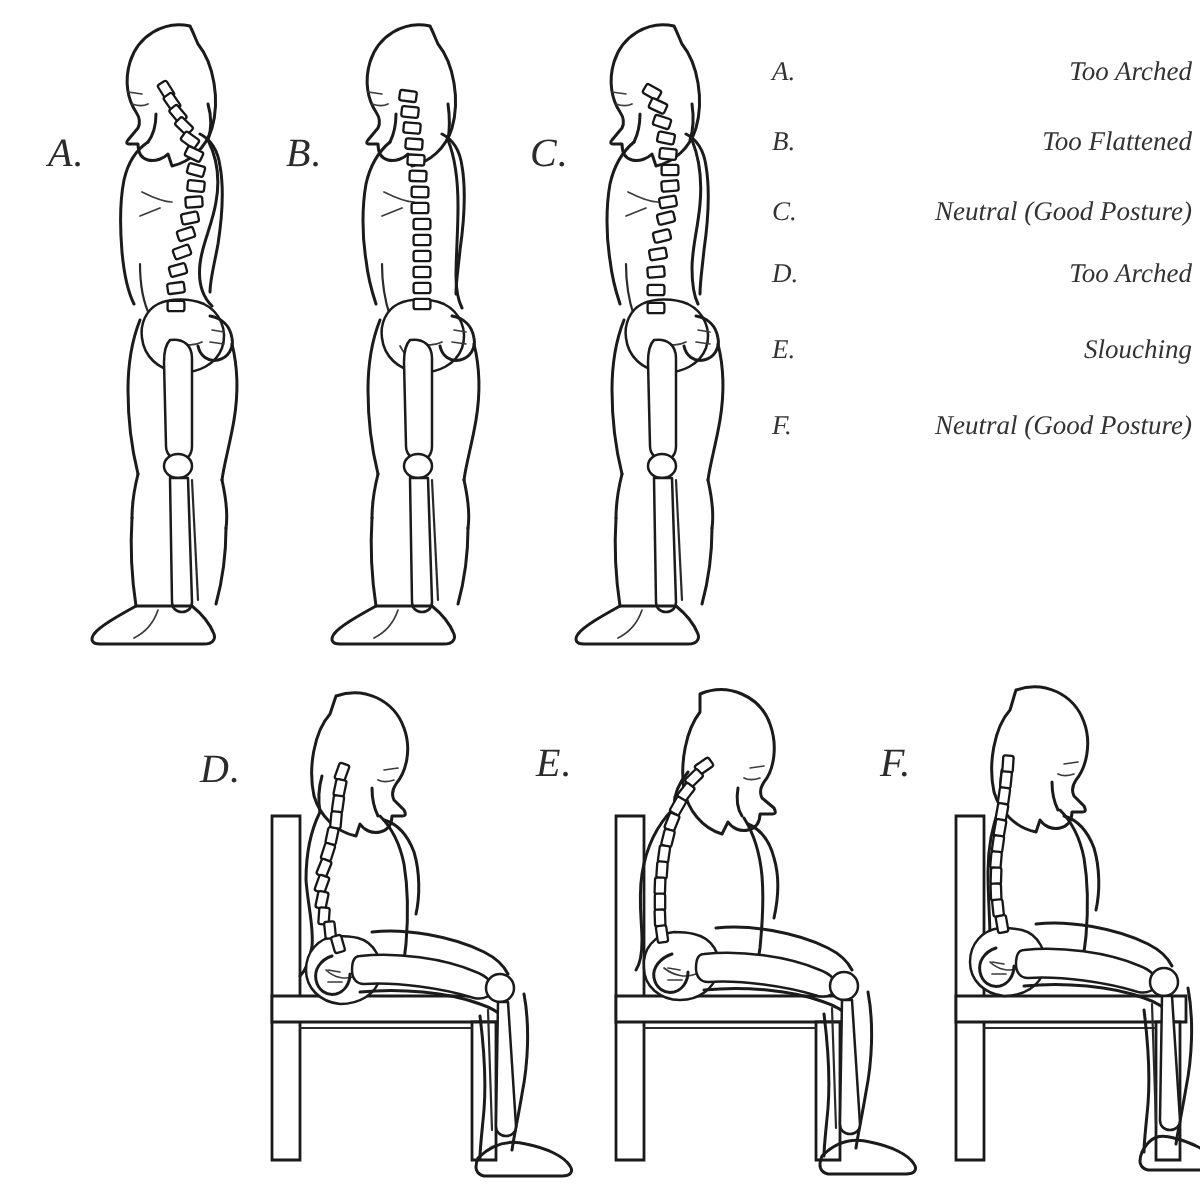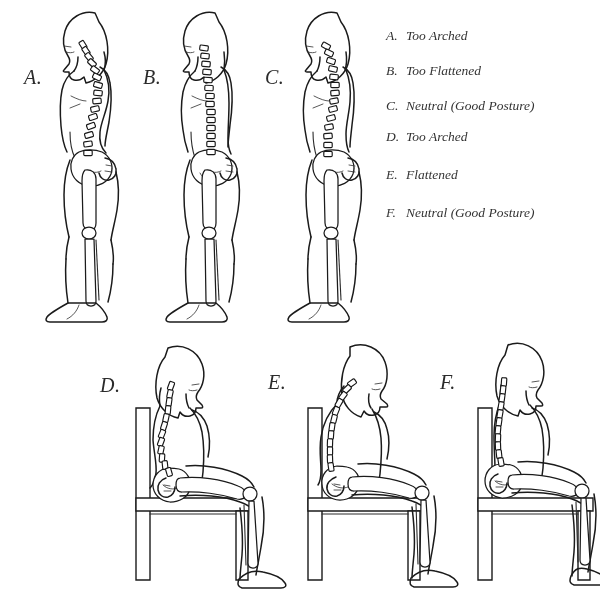--- a/index.html
+++ b/index.html
@@ -91,20 +91,21 @@
     font-size: 13.5px;
     color: #333333;
     white-space: nowrap;
   }
   .legend-key {
     width: 20px;
     flex: 0 0 20px;
   }
   .legend-label {
     flex: 1 1 auto;
+    text-align: right;
   }
 </style>
 </head>
 <body>
 
 <div id="figure-root">
 
   <svg viewBox="0 0 600 600" xmlns="http://www.w3.org/2000/svg">
 
     <defs>
@@ -879,21 +880,21 @@
     <div class="legend-row" style="margin-top:19px;">
       <span class="legend-key">C.</span>
       <span class="legend-label">Neutral (Good Posture)</span>
     </div>
     <div class="legend-row" style="margin-top:15px;">
       <span class="legend-key">D.</span>
       <span class="legend-label">Too Arched</span>
     </div>
     <div class="legend-row" style="margin-top:22px;">
       <span class="legend-key">E.</span>
-      <span class="legend-label">Flattened</span>
+      <span class="legend-label">Slouching</span>
     </div>
     <div class="legend-row" style="margin-top:22px;">
       <span class="legend-key">F.</span>
       <span class="legend-label">Neutral (Good Posture)</span>
     </div>
   </div>
 
 </div>
 
 </body></html>

